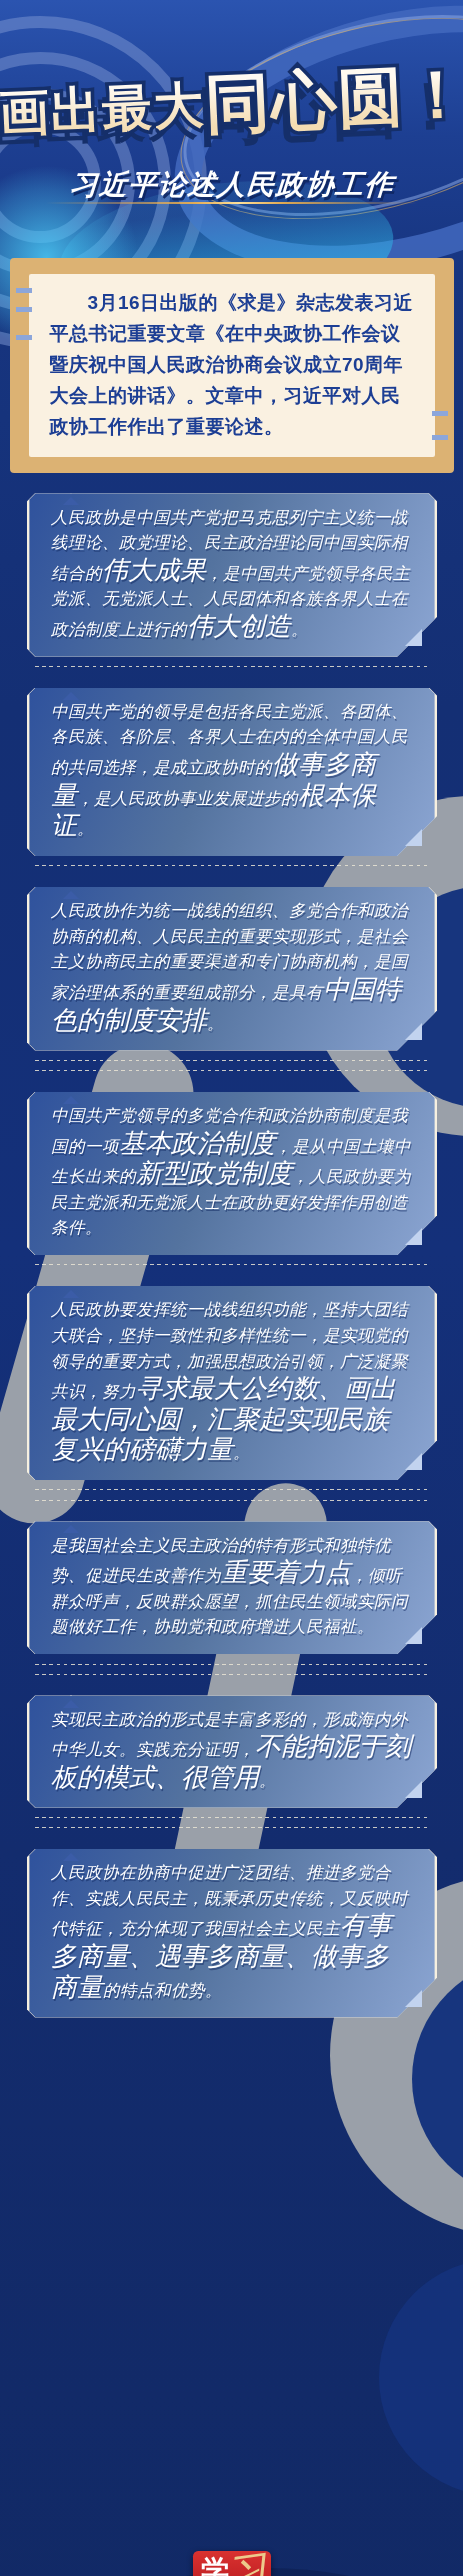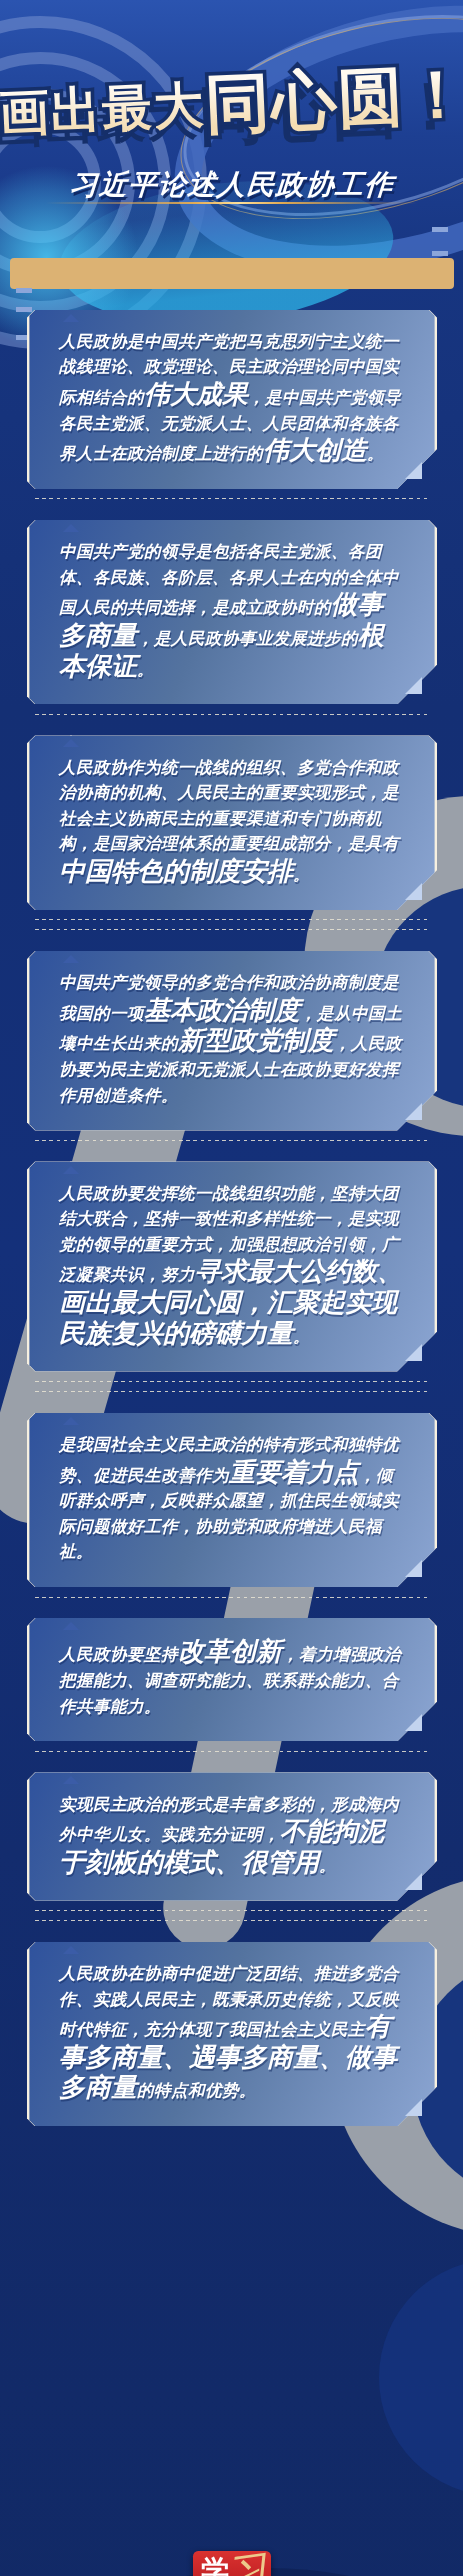--- a/index.html
+++ b/index.html
@@ -72,21 +72,21 @@
     border-left:12.4px solid transparent;border-right:12.4px solid transparent;
     border-bottom:12.4px solid var(--card-border-cream,#f7f0e0);}
   .notch-inner{position:absolute;top:4.1px;left:36px;width:0;height:0;
     border-left:8.2px solid transparent;border-right:8.2px solid transparent;
     border-bottom:8.8px solid #3b5ca7;z-index:3;}
   .card-shell{position:relative;margin-top:11.3px;background:var(--card-border-cream,#f7f0e0);
     clip-path:polygon(0 8.2px,8.2px 0,calc(100% - 8.2px) 0,100% 8.2px,100% calc(100% - 40px),calc(100% - 40px) 100%,8.2px 100%,0 calc(100% - 8.2px));}
   .card-body{margin:2.6px;background:linear-gradient(113deg,#2f529d 0%,#54739f 45%,#8ba5d2 100%);
     clip-path:polygon(0 6.2px,6.2px 0,calc(100% - 6.2px) 0,100% 6.2px,100% calc(100% - 34px),calc(100% - 34px) 100%,6.2px 100%,0 calc(100% - 6.2px));
     padding:11.3px 21.6px 14.4px 21.6px;}
-  .card-text{margin:8px;font-size:16.5px;line-height:1.55;color:#ffffff;font-weight:bold;font-style:italic;
+  .card-text{margin:0;font-size:16.5px;line-height:1.55;color:#ffffff;font-weight:normal;font-style:italic;
     letter-spacing:0.5px;text-shadow:1px 1.5px 0.5px rgba(16,40,96,.5);}
   .card-text .em{font-size:26px;line-height:1.12;letter-spacing:0;}
   .corner-accent{position:absolute;right:15.5px;bottom:10.3px;width:0;height:0;
     border-bottom:17.5px solid #c2d3ef;border-left:17.5px solid transparent;z-index:3;}
   .dash-sep{height:1px;margin:9.3px 8.2px;
     background:repeating-linear-gradient(90deg,rgba(233,228,212,.85) 0 3.6px,transparent 3.6px 7.2px);}
   
   .footer-arc{position:absolute;border-radius:50%;z-index:0;}
   .fa1{left:-155px;top:2568px;width:773px;height:773px;border:36px solid rgba(9,22,62,.35);}
   .footer{position:absolute;left:0;right:0;top:2551px;height:169px;z-index:2;text-align:center;}
@@ -133,20 +133,23 @@
   <div class="subtitle">习近平论述人民政协工作</div>
 
   <div class="flow">
 
     <div class="intro-outer">
       <div class="intro-dash d1"></div>
       <div class="intro-dash d2"></div>
       <div class="intro-dash d3"></div>
       <div class="intro-dash d4"></div>
       <div class="intro-dash d5"></div>
+      <div class="intro-inner">
+        <p class="intro-text">3月16日出版的《求是》杂志发表习近平总书记重要文章《在中央政协工作会议暨庆祝中国人民政治协商会议成立70周年大会上的讲话》。文章中，习近平对人民政协工作作出了重要论述。</p>
+      </div>
     </div>
 
     <div id="cards-root">
         <section class="card-block">
           <div class="notch-outer"></div>
           <div class="notch-inner"></div>
           <div class="card-shell">
             <div class="card-body">
               <p class="card-text"><span class="norm">人民政协是中国共产党把马克思列宁主义统一战线理论、政党理论、民主政治理论同中国实际相结合的</span><span class="em">伟大成果</span><span class="norm">，是中国共产党领导各民主党派、无党派人士、人民团体和各族各界人士在政治制度上进行的</span><span class="em">伟大创造</span><span class="norm">。</span></p>
             </div>
@@ -204,30 +207,20 @@
           <div class="notch-outer"></div>
           <div class="notch-inner"></div>
           <div class="card-shell">
             <div class="card-body">
               <p class="card-text"><span class="norm">是我国社会主义民主政治的特有形式和独特优势、促进民生改善作为</span><span class="em">重要着力点</span><span class="norm">，倾听群众呼声，反映群众愿望，抓住民生领域实际问题做好工作，协助党和政府增进人民福祉。</span></p>
             </div>
           </div>
           <div class="corner-accent"></div>
         </section>
         <div class="dash-sep"></div>
-        <section class="card-block">
-          <div class="notch-outer"></div>
-          <div class="notch-inner"></div>
-          <div class="card-shell">
-            <div class="card-body">
-              <p class="card-text"><span class="norm">人民政协要坚持</span><span class="em">改革创新</span><span class="norm">，着力增强政治把握能力、调查研究能力、联系群众能力、合作共事能力。</span></p>
-            </div>
-          </div>
-          <div class="corner-accent"></div>
-        </section>
         <div class="dash-sep"></div>
         <section class="card-block">
           <div class="notch-outer"></div>
           <div class="notch-inner"></div>
           <div class="card-shell">
             <div class="card-body">
               <p class="card-text"><span class="norm">实现民主政治的形式是丰富多彩的，形成海内外中华儿女。实践充分证明，</span><span class="em">不能拘泥于刻板的模式、很管用</span><span class="norm">。</span></p>
             </div>
           </div>
           <div class="corner-accent"></div>

